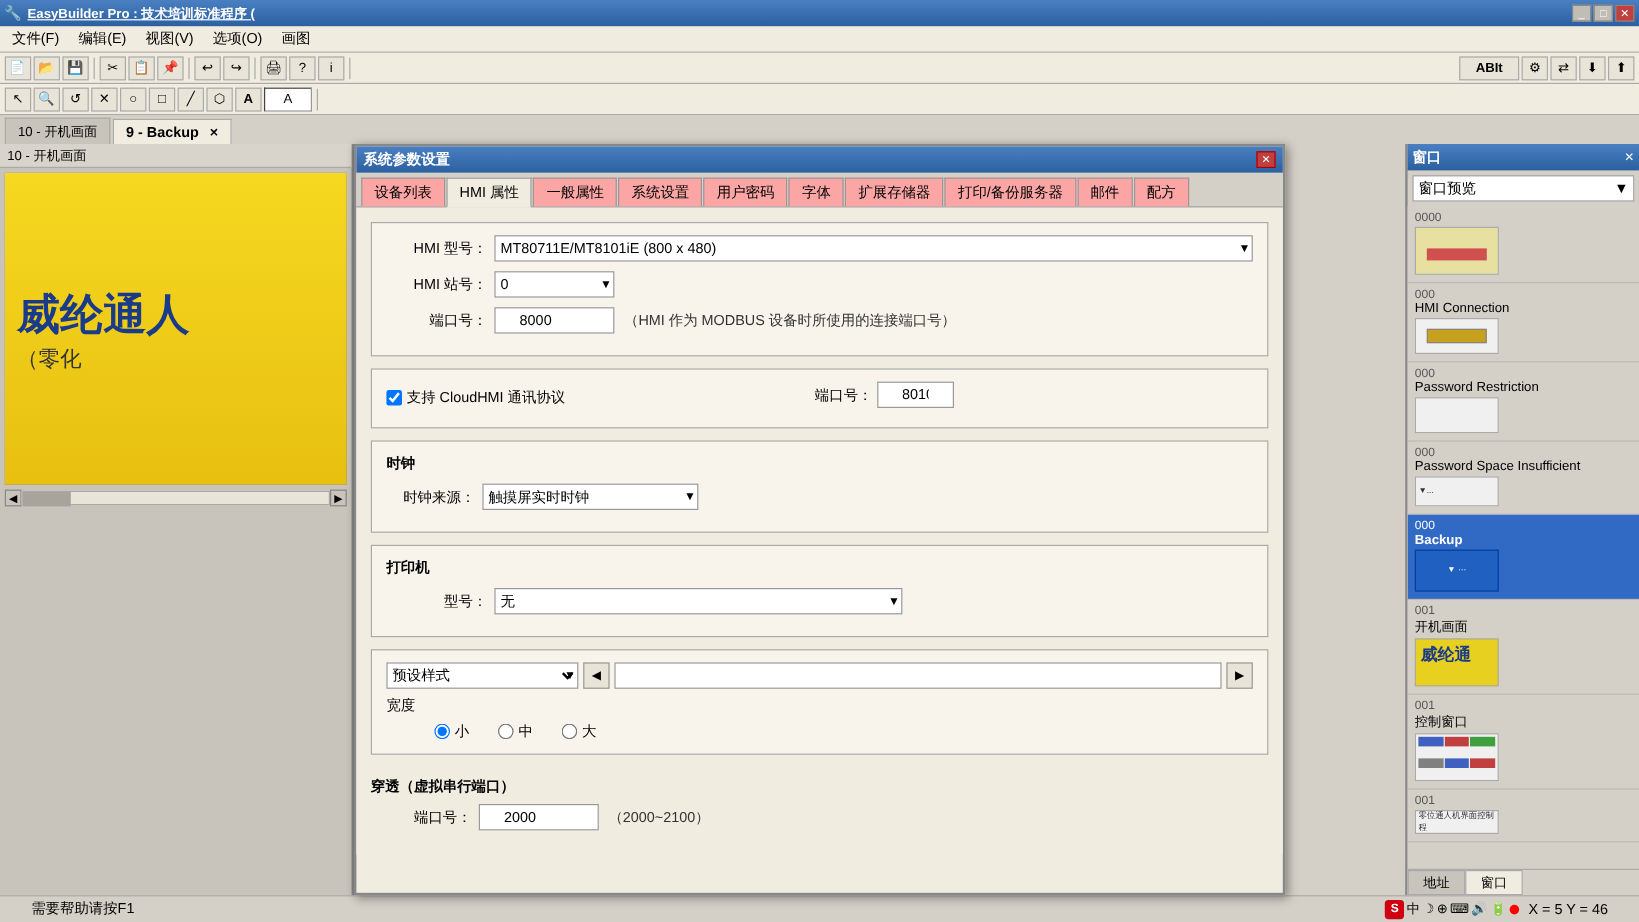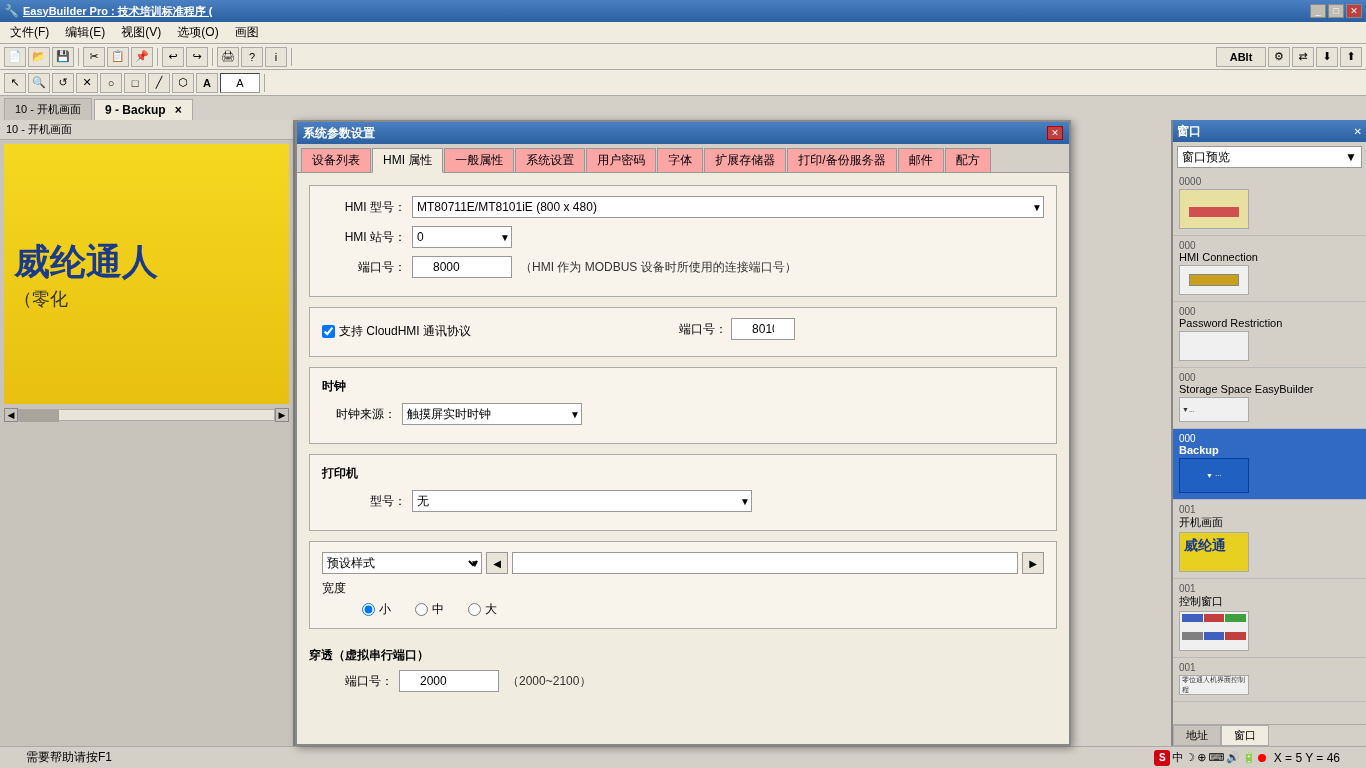--- a/index.html
+++ b/index.html
@@ -619,21 +619,21 @@
         </div>
 
         <div class="panel-item">
           <div style="font-size:10px; color:#555;">000</div>
           <div style="font-size:11px;">Password Restriction</div>
           <div style="width:70px; height:30px; background:#f0f0f0; border:1px solid #aaa; margin:2px 0;"></div>
         </div>
 
         <div class="panel-item">
           <div style="font-size:10px; color:#555;">000</div>
-          <div style="font-size:11px;">Storage Space EasyBuilder</div>
+          <div style="font-size:11px;">Password Space Insufficient</div>
           <div style="width:70px; height:25px; background:#f0f0f0; border:1px solid #aaa; margin:2px 0; display:flex; align-items:center; padding:2px;">
             <div style="font-size:7px; color:#333;">▼...</div>
           </div>
         </div>
 
         <div class="panel-item selected">
           <div style="font-size:10px;">000</div>
           <div style="font-size:11px; font-weight:bold;">Backup</div>
           <div style="width:70px; height:35px; background:#2060c0; border:1px solid #0040a0; margin:2px 0; display:flex; align-items:center; justify-content:center;">
             <div style="font-size:7px; color:white;">▼ ···</div>

